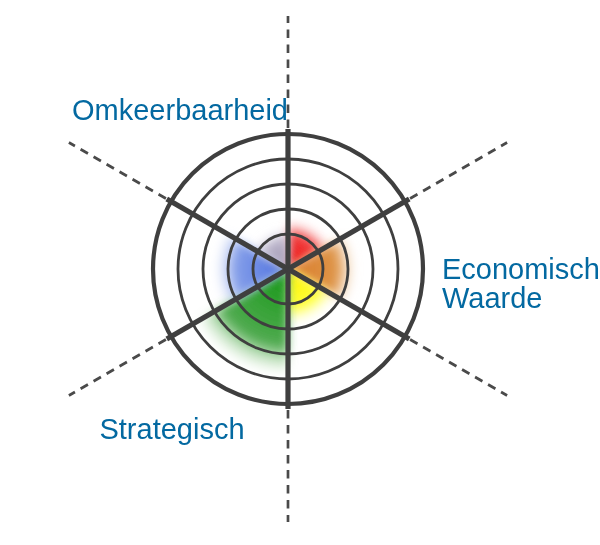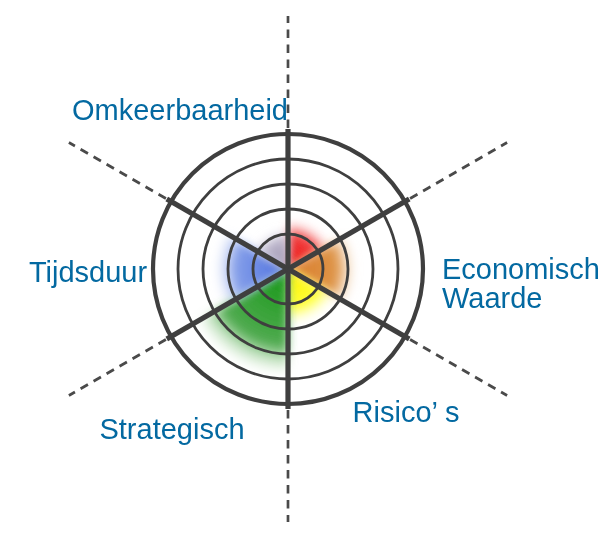--- a/index.html
+++ b/index.html
@@ -91,17 +91,15 @@
         <line x1="288" y1="128" x2="288" y2="16"></line>
         <line x1="165.89041806639415" y1="198.5" x2="68.895572842537" y2="142.5"></line>
         <line x1="165.89041806639415" y1="339.5" x2="68.89557284253704" y2="395.5"></line>
         <line x1="288" y1="410" x2="287.99999999999994" y2="522"></line>
         <line x1="410.1095819336058" y1="339.50000000000006" x2="507.1044271574629" y2="395.5000000000001"></line>
       </g>
     </svg>
 
   <div class="lbl lbl-economische">Economische
 Waarde</div>
-  <div class="lbl lbl-risicos">Risico’ s</div>
   <div class="lbl lbl-ruimtebeslag">Strategisch</div>
-  <div class="lbl lbl-tijdsduur">Tijdsduur</div>
   <div class="lbl lbl-omkeerbaarheid">Omkeerbaarheid</div>
 </div>
 
 </body></html>

